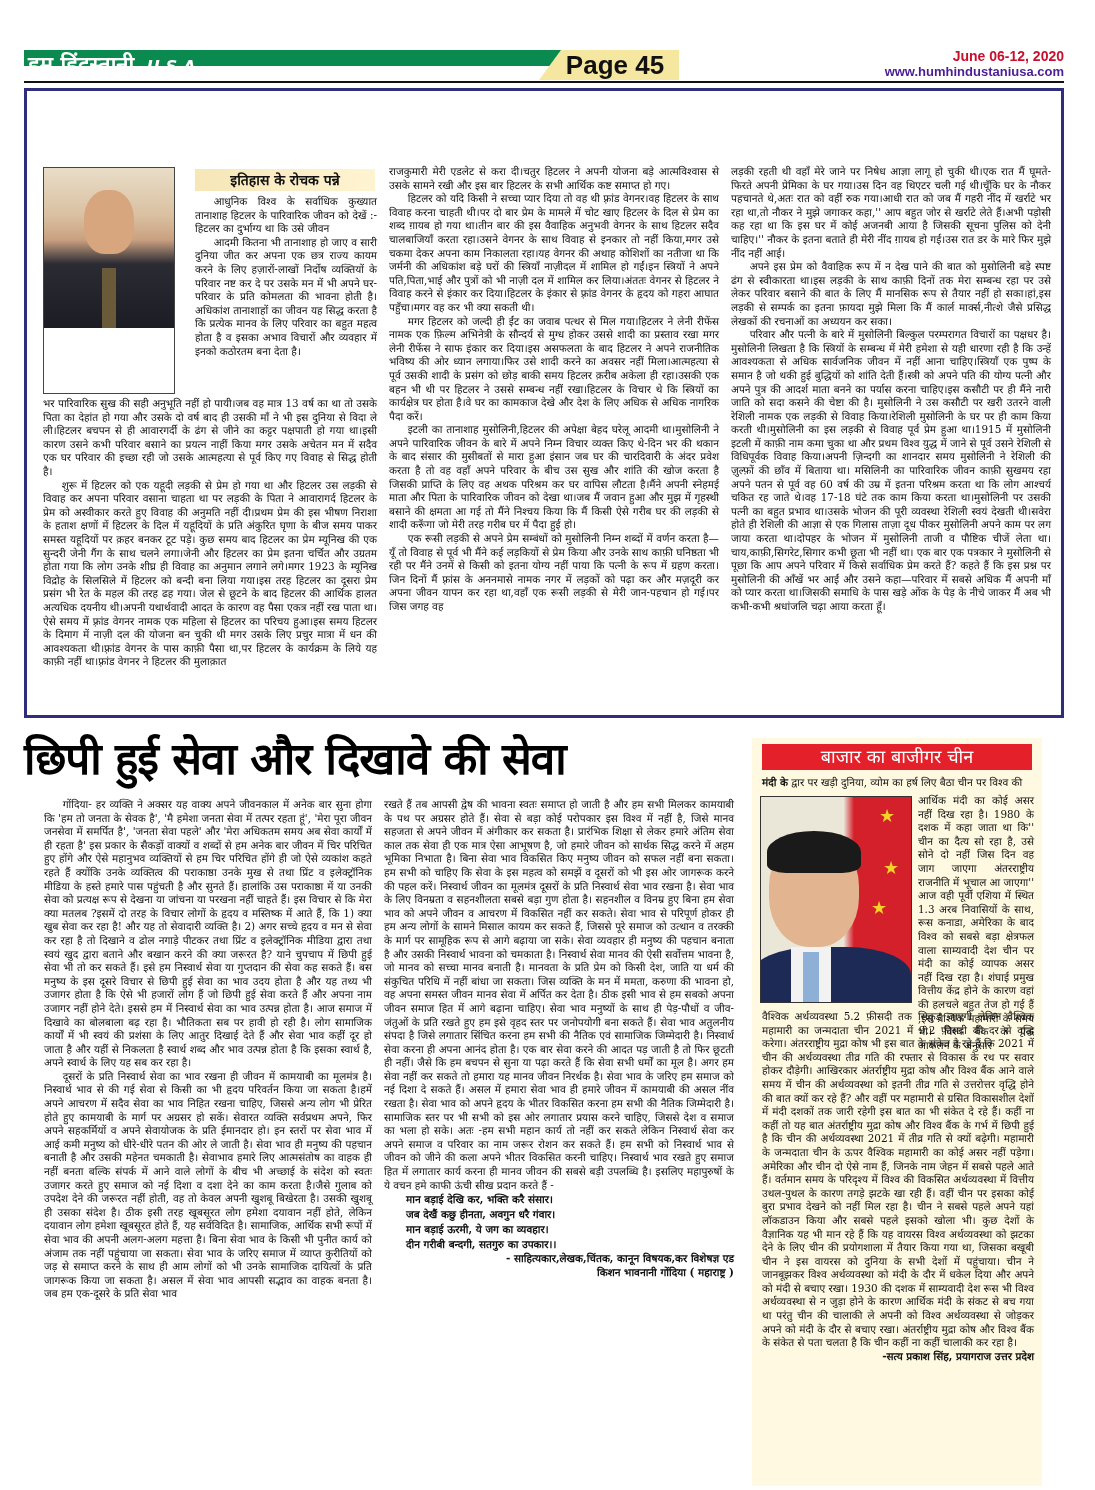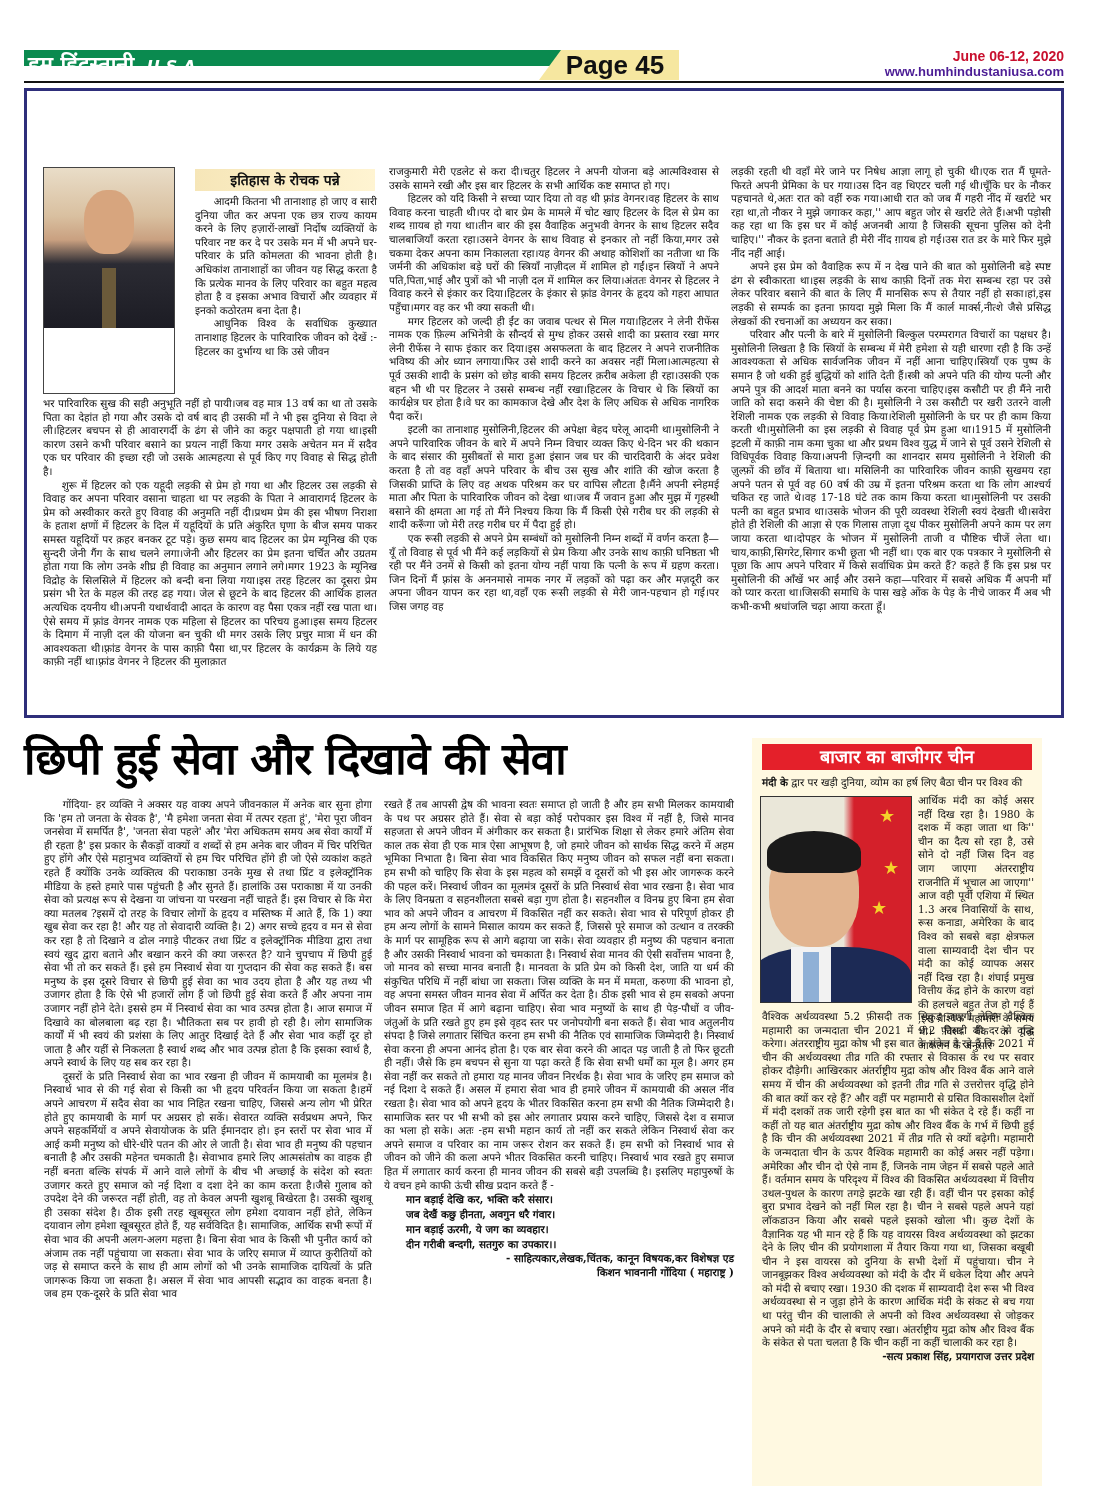--- a/index.html
+++ b/index.html
@@ -21,21 +21,21 @@
   .photo1 { position: absolute; left: 16px; top: 76px; width: 130px; height: 225px; border: 1px solid #444; background: #fff; }
   .photo1 .img { width: 130px; height: 160px; background: linear-gradient(180deg, #e9ddc8 0%, #d9c0a0 30%, #c9a080 45%, #2b2b33 60%, #1c1c24 100%); position: relative; }
   .photo1 .img .face { position: absolute; left: 40px; top: 22px; width: 50px; height: 64px; border-radius: 45% 45% 40% 40%; background: #d7a57e; }
   .photo1 .img .tie { position: absolute; left: 58px; top: 100px; width: 14px; height: 60px; background: #6b5a3a; }
   .photo1 .cap { font-size: 12px; font-weight: bold; text-align: center; line-height: 17px; }
   .photo1 .cap .name { font-size: 14px; }
   .section-tag { position: absolute; left: 168px; top: 78px; width: 180px; height: 22px; background: linear-gradient(90deg, #f6e6b8, #fff4d2); font-family: "DejaVu Sans", sans-serif; font-weight: bold; font-size: 14px; line-height: 22px; text-align: center; color: #111; }
 
   .headline2 { position: absolute; left: 24px; top: 730px; width: 720px; height: 58px; font-family: "DejaVu Sans", sans-serif; font-weight: bold; font-size: 44px; line-height: 58px; color: #000; white-space: nowrap; letter-spacing: -1px; }
   .sidebar { position: absolute; left: 752px; top: 738px; width: 290px; height: 748px; background: #fff9e1; }
-  .sidebar-title { position: absolute; left: 10px; top: 6px; width: 270px; height: 26px; background: #e4202a; color: #fff; font-family: "DejaVu Sans", sans-serif; font-weight: bold; font-size: 18px; line-height: 26px; text-align: center; }
+  .sidebar-title { position: absolute; left: 10px; top: 6px; width: 270px; height: 26px; background: #e4202a; color: #fff; font-family: "DejaVu Sans", sans-serif; font-weight: normal; font-size: 18px; line-height: 26px; text-align: center; }
   .photo2 { position: absolute; left: 8px; top: 58px; width: 150px; height: 205px; border: 1px solid #333; background: linear-gradient(90deg, #eae7d9 0%, #eae7d9 55%, #d4202a 62%, #d4202a 100%); overflow: hidden; }
   .photo2 .star { position: absolute; color: #f4d22a; font-size: 18px; }
   .photo2 .head { position: absolute; left: 8px; top: 40px; width: 90px; height: 110px; border-radius: 45%; background: #e2b48f; }
   .photo2 .hair { position: absolute; left: 6px; top: 34px; width: 94px; height: 42px; border-radius: 50% 50% 20% 20%; background: #1a1a1a; }
   .photo2 .suit { position: absolute; left: -10px; top: 150px; width: 160px; height: 70px; background: #1c2a55; border-radius: 40% 40% 0 0; }
   .photo2 .shirt { position: absolute; left: 30px; top: 150px; width: 40px; height: 60px; background: #f2f2f2; }
   .photo2 .tie2 { position: absolute; left: 42px; top: 155px; width: 16px; height: 55px; background: #8fb0d6; }
 
   .byline { font-weight: bold; text-align: right; }
   .poem { font-weight: bold; padding-left: 22px; line-height: 15px; }
@@ -60,22 +60,22 @@
   <div class="photo1">
     <div class="img">
       <div class="face"></div>
       <div class="tie"></div>
     </div>
   </div>
 
   <div class="section-tag">इतिहास के रोचक पन्ने</div>
 
   <div class="col" style="left:168px; top:104px; width:182px;">
+    <p>आधुनिक विश्व के सर्वाधिक कुख्यात तानाशाह हिटलर के पारिवारिक जीवन को देखें :-हिटलर का दुर्भाग्य था कि उसे जीवन</p>
     <p>आदमी कितना भी तानाशाह हो जाए व सारी दुनिया जीत कर अपना एक छत्र राज्य कायम करने के लिए हज़ारों-लाखों निर्दोष व्यक्तियों के परिवार नष्ट कर दे पर उसके मन में भी अपने घर-परिवार के प्रति कोमलता की भावना होती है।अधिकांश तानाशाहों का जीवन यह सिद्ध करता है कि प्रत्येक मानव के लिए परिवार का बहुत महत्व होता है व इसका अभाव विचारों और व्यवहार में इनको कठोरतम बना देता है।</p>
-    <p>आधुनिक विश्व के सर्वाधिक कुख्यात तानाशाह हिटलर के पारिवारिक जीवन को देखें :-हिटलर का दुर्भाग्य था कि उसे जीवन</p>
   </div>
 
   <div class="col" style="left:16px; top:306px; width:334px;">
     <p class="noindent">भर पारिवारिक सुख की सही अनुभूति नहीं हो पायी।जब वह मात्र 13 वर्ष का था तो उसके पिता का देहांत हो गया और उसके दो वर्ष बाद ही उसकी माँ ने भी इस दुनिया से विदा ले ली।हिटलर बचपन से ही आवारगर्दी के ढंग से जीने का कट्टर पक्षपाती हो गया था।इसी कारण उसने कभी परिवार बसाने का प्रयत्न नाहीं किया मगर उसके अचेतन मन में सदैव एक घर परिवार की इच्छा रही जो उसके आत्महत्या से पूर्व किए गए विवाह से सिद्ध होती है।</p>
     <p>शुरू में हिटलर को एक यहूदी लड़की से प्रेम हो गया था और हिटलर उस लड़की से विवाह कर अपना परिवार वसाना चाहता था पर लड़की के पिता ने आवारागर्द हिटलर के प्रेम को अस्वीकार करते हुए विवाह की अनुमति नहीं दी।प्रथम प्रेम की इस भीषण निराशा के हताश क्षणों में हिटलर के दिल में यहूदियों के प्रति अंकुरित घृणा के बीज समय पाकर समस्त यहूदियों पर क़हर बनकर टूट पड़े। कुछ समय बाद हिटलर का प्रेम म्यूनिख की एक सुन्दरी जेनी गैंग के साथ चलने लगा।जेनी और हिटलर का प्रेम इतना चर्चित और उग्रतम होता गया कि लोग उनके शीघ्र ही विवाह का अनुमान लगाने लगे।मगर 1923 के म्यूनिख विद्रोह के सिलसिले में हिटलर को बन्दी बना लिया गया।इस तरह हिटलर का दूसरा प्रेम प्रसंग भी रेत के महल की तरह ढह गया। जेल से छूटने के बाद हिटलर की आर्थिक हालत अत्यधिक दयनीय थी।अपनी यथार्थवादी आदत के कारण वह पैसा एकत्र नहीं रख पाता था।ऐसे समय में फ़्रांड वेगनर नामक एक महिला से हिटलर का परिचय हुआ।इस समय हिटलर के दिमाग में नाज़ी दल की योजना बन चुकी थी मगर उसके लिए प्रचुर मात्रा में धन की आवश्यकता थी।फ़्रांड वेगनर के पास काफ़ी पैसा था,पर हिटलर के कार्यक्रम के लिये यह काफ़ी नहीं था।फ़्रांड वेगनर ने हिटलर की मुलाक़ात</p>
   </div>
 
   <div class="col" style="left:362px; top:74px; width:330px;">
     <p class="noindent">राजकुमारी मेरी एडलेट से करा दी।चतुर हिटलर ने अपनी योजना बड़े आत्मविश्वास से उसके सामने रखी और इस बार हिटलर के सभी आर्थिक कष्ट समाप्त हो गए।</p>
     <p>हिटलर को यदि किसी ने सच्चा प्यार दिया तो वह थी फ़्रांड वेगनर।वह हिटलर के साथ विवाह करना चाहती थी।पर दो बार प्रेम के मामले में चोट खाए हिटलर के दिल से प्रेम का शब्द ग़ायब हो गया था।तीन बार की इस वैवाहिक अनुभवी वेगनर के साथ हिटलर सदैव चालबाजियाँ करता रहा।उसने वेगनर के साथ विवाह से इनकार तो नहीं किया,मगर उसे चकमा देकर अपना काम निकालता रहा।यह वेगनर की अथाह कोशिशों का नतीजा था कि जर्मनी की अधिकांश बड़े घरों की स्त्रियाँ नाज़ीदल में शामिल हो गईं।इन स्त्रियों ने अपने पति,पिता,भाई और पुत्रों को भी नाज़ी दल में शामिल कर लिया।अंततः वेगनर से हिटलर ने विवाह करने से इंकार कर दिया।हिटलर के इंकार से फ़्रांड वेगनर के हृदय को गहरा आघात पहुँचा।मगर वह कर भी क्या सकती थी।</p>

